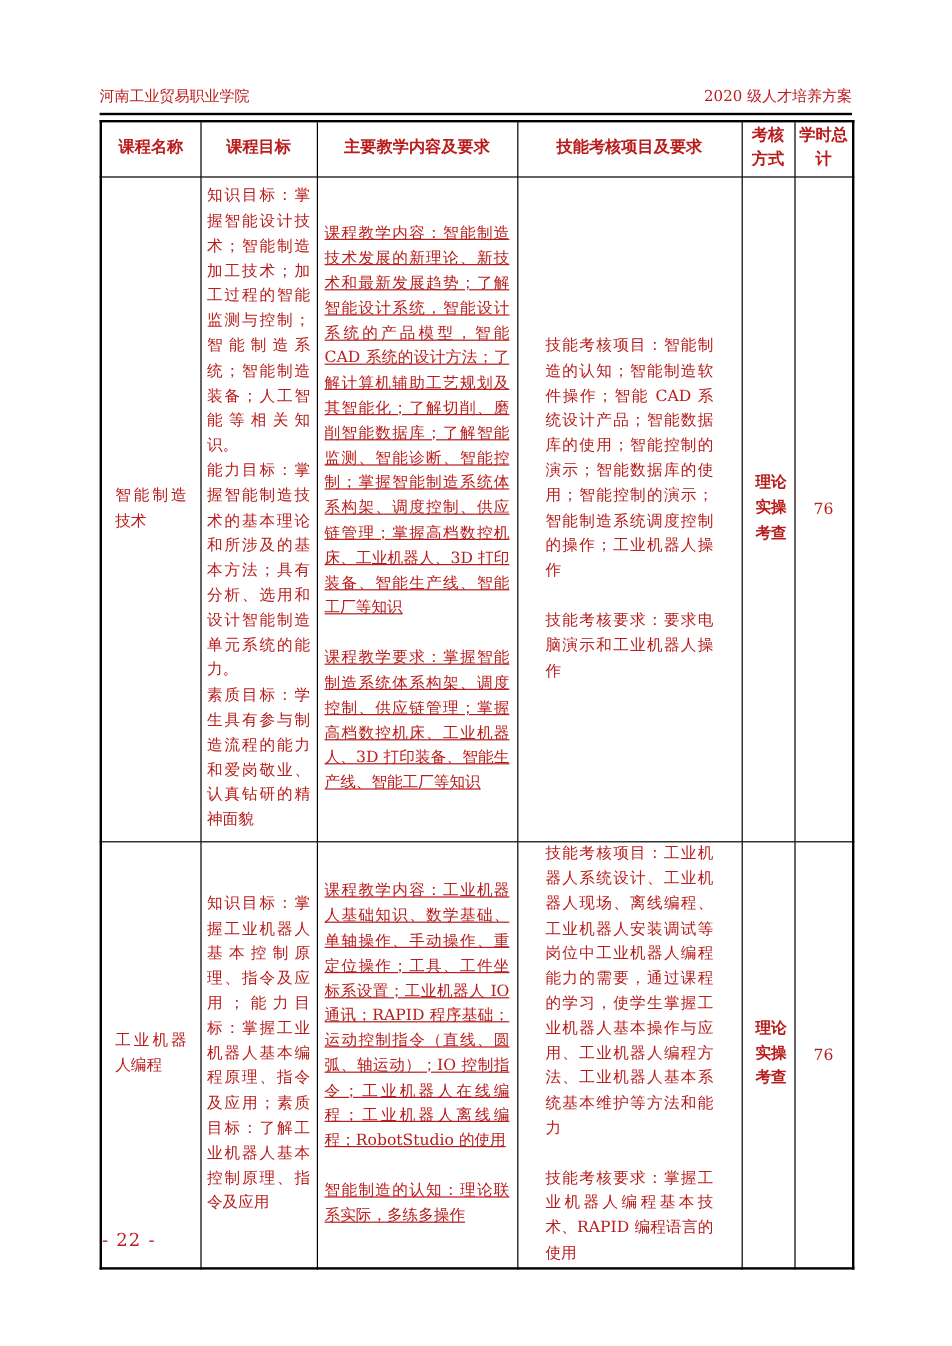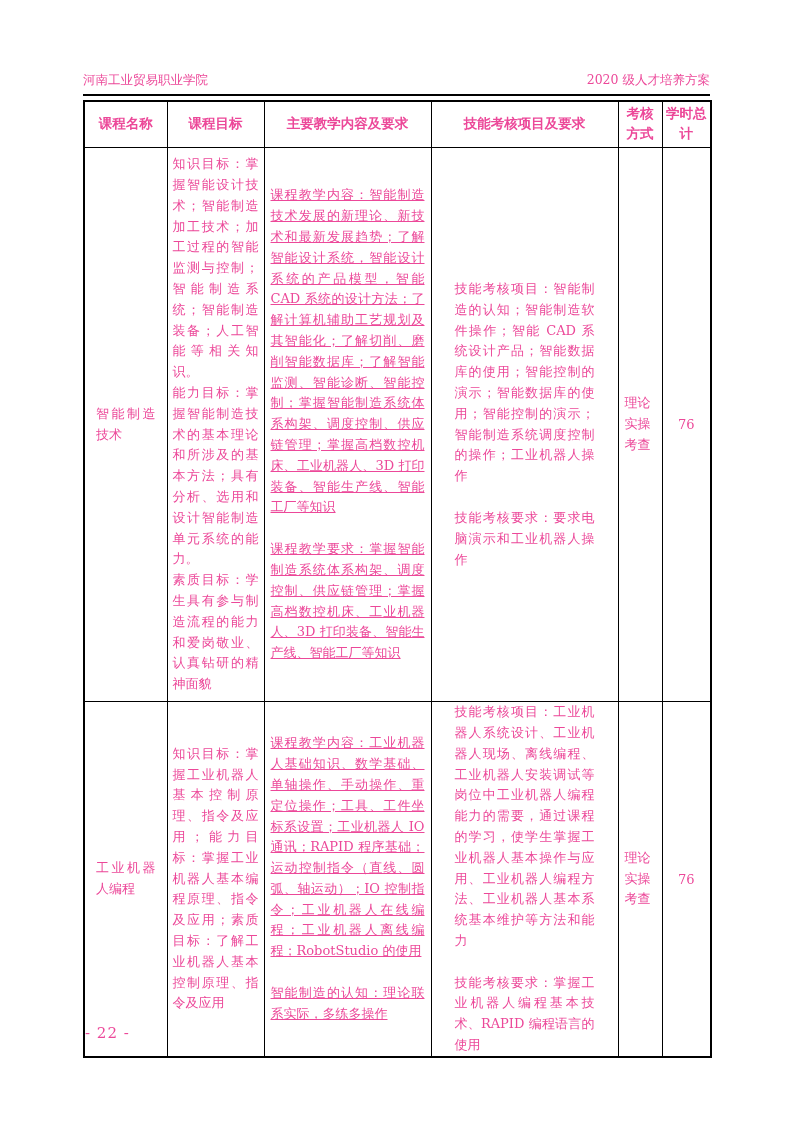--- a/index.html
+++ b/index.html
@@ -2,21 +2,21 @@
 <html><head>
 <meta charset="utf-8">
 <style>
   html, body { margin: 0; padding: 0; background: #ffffff; }
   .page {
     position: relative;
     width: 793px;
     height: 1122px;
     background: #ffffff;
     font-family: "DejaVu Serif", "Liberation Serif", serif;
-    color: #ec4899;
+    color: #b91c1c;
     overflow: hidden;
   }
   .running-head {
     position: absolute;
     left: 83px;
     top: 72px;
     width: 627px;
     box-sizing: border-box;
     display: flex;
     justify-content: space-between;
@@ -55,23 +55,24 @@
   .jst {
     text-align: justify;
     text-justify: inter-character;
     line-height: 1.6;
   }
   td.cell-name { padding: 0 11px; }
   td.cell-obj { padding: 0 5px; }
   td.cell-content { padding: 0 6px; text-decoration: underline; }
   td.cell-assess { padding: 0 23px; }
   td.cell-method {
-    text-align: left;
+    text-align: right;
     line-height: 1.6;
     padding: 0 6px;
+    font-weight: bold;
   }
   td.cell-hours { text-align: center; }
   .gap + .gap { margin-top: 21px; }
 
   .page-number {
     position: absolute;
     left: 85px;
     top: 1024px;
     font-size: 15px;
     letter-spacing: 1px;

